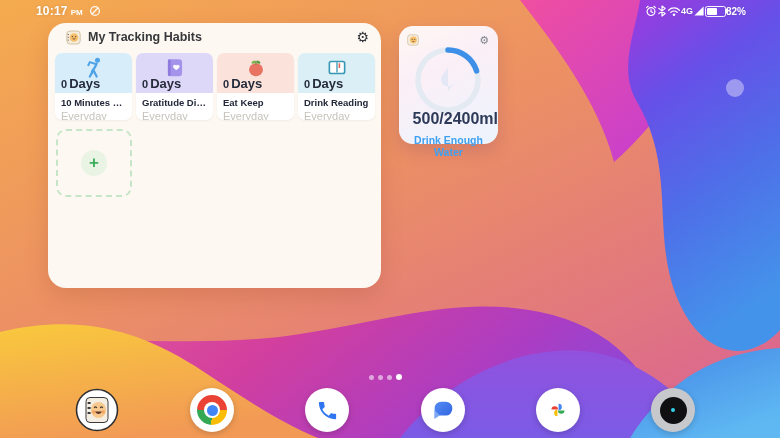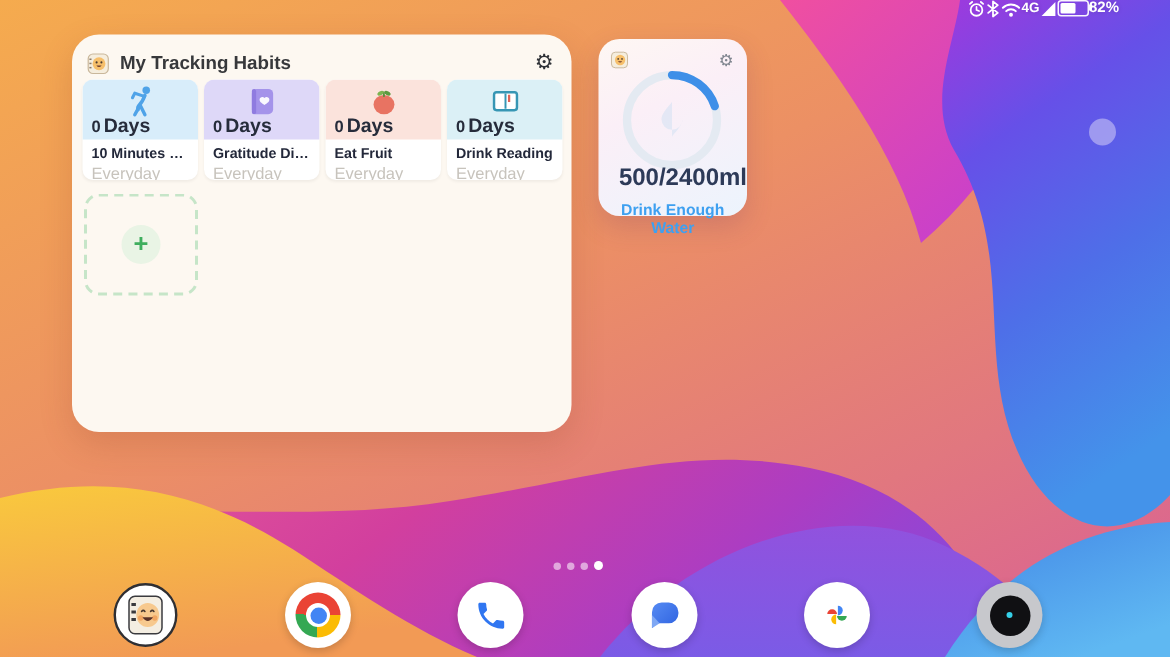--- a/index.html
+++ b/index.html
@@ -6,31 +6,31 @@
   body{width:780px;height:438px;overflow:hidden;position:relative;
        font-family:"Liberation Sans",sans-serif;-webkit-font-smoothing:antialiased;}
   .abs{position:absolute;}
   
   #wallpaper{left:0;top:0;width:780px;height:438px;z-index:0;}
   
   .statusbar{left:0;top:0;width:780px;height:22px;z-index:5;color:#fff;}
   .sb-left{position:absolute;left:36px;top:0;height:22px;display:flex;align-items:center;gap:6px;}
   .sb-time{font-size:12px;font-weight:700;letter-spacing:.2px;text-shadow:0 0 3px rgba(0,0,0,.18);}
   .sb-ampm{font-size:8px;font-weight:700;margin-left:-3px;padding-top:2px;}
-  .sb-right{position:absolute;right:34px;top:0;height:22px;display:flex;}
+  .sb-right{position:absolute;right:34px;top:0;height:22px;display:flex;align-items:center;}
   .sb-right svg{display:block;}
   .sb-4g{font-size:9px;font-weight:700;text-shadow:0 0 3px rgba(0,0,0,.15);}
   .sb-batt{position:relative;width:19px;height:9px;border:1px solid rgba(255,255,255,.95);border-radius:2.5px;}
   .sb-batt::after{content:"";position:absolute;right:-3px;top:2px;width:2px;height:4px;background:rgba(255,255,255,.95);border-radius:0 1px 1px 0;}
   .sb-batt-fill{position:absolute;left:1px;top:1px;bottom:1px;background:#fff;border-radius:1px;}
   .sb-pct{font-size:10px;font-weight:700;text-shadow:0 0 3px rgba(0,0,0,.15);}
   
   .habit-widget{left:48px;top:23px;width:333px;height:265px;background:#FDF8F1;border-radius:18px;
                 box-shadow:0 8px 22px rgba(140,60,40,.20);z-index:3;}
-  .hw-header{position:absolute;left:10px;right:12px;top:7px;height:24px;display:flex;align-items:center;}
+  .hw-header{position:absolute;left:18px;right:12px;top:7px;height:24px;display:flex;}
   .hw-title{font-size:12.5px;font-weight:700;color:#37383B;margin-left:7px;}
   .gear{margin-left:auto;font-family:"DejaVu Sans",sans-serif;color:#2F3237;font-size:14px;line-height:1;cursor:default;}
   .cards-row{position:absolute;left:7px;top:30px;display:flex;gap:4px;}
   .habit-card{width:77px;height:67px;border-radius:7px;background:#fff;overflow:hidden;
               box-shadow:0 1px 2px rgba(0,0,0,.05);}
   .habit-card-top{position:relative;height:40px;}
   .hc-icon{position:absolute;left:0;right:0;top:3px;display:flex;justify-content:center;}
   .hc-days{position:absolute;left:6px;bottom:2px;display:flex;align-items:baseline;gap:2px;color:#262C3B;}
   .hc-days .v{font-size:11px;font-weight:800;}
   .hc-days .u{font-size:13px;font-weight:700;}
@@ -114,20 +114,28 @@
   <path d="M520,0 L712,0 C692,72 660,122 614,162 C598,102 556,46 520,0 Z" fill="url(#gMag)"></path>
   <path d="M640,0 L780,0 L780,330 C745,368 700,352 678,300 C650,235 678,170 636,100 C618,68 636,30 640,0 Z" fill="url(#gBlue)"></path>
   <path d="M0,348 C110,332 200,350 300,334 C400,318 460,296 540,312 C610,326 655,372 668,438 L0,438 Z" fill="url(#gPink)"></path>
   <path d="M400,438 C460,362 560,330 630,364 C675,386 695,412 703,438 Z" fill="url(#gPurple)"></path>
   <path d="M630,438 C665,382 715,352 780,348 L780,438 Z" fill="url(#gBlueBR)"></path>
   <path d="M0,332 C75,314 135,328 195,366 C235,392 275,420 318,438 L0,438 Z" fill="url(#gYellow)"></path>
   <circle cx="735" cy="88" r="9" fill="#A9A4F1" opacity="0.85"></circle>
 </svg>
 
 <div class="statusbar abs">
+  <div class="sb-left">
+    <span class="sb-time">10:17</span>
+      <span class="sb-ampm">PM</span>
+    <svg width="12" height="12" viewBox="0 0 12 12">
+      <circle cx="6" cy="6" r="4.4" fill="none" stroke="rgba(255,255,255,.92)" stroke-width="1.3"></circle>
+      <line x1="2.8" y1="9.2" x2="9.2" y2="2.8" stroke="rgba(255,255,255,.92)" stroke-width="1.3"></line>
+    </svg>
+  </div>
   <div class="sb-right">
     <svg width="12" height="12" viewBox="0 0 12 12">
       <circle cx="6" cy="6.6" r="3.9" fill="none" stroke="#fff" stroke-width="1.2"></circle>
       <path d="M6,4.6 L6,6.6 L7.7,7.4" fill="none" stroke="#fff" stroke-width="1.1" stroke-linecap="round"></path>
       <line x1="1.6" y1="2.6" x2="3.1" y2="1.3" stroke="#fff" stroke-width="1.2" stroke-linecap="round"></line>
       <line x1="10.4" y1="2.6" x2="8.9" y2="1.3" stroke="#fff" stroke-width="1.2" stroke-linecap="round"></line>
     </svg>
     <svg width="10" height="12" viewBox="0 0 10 12">
       <path d="M1.8,3.4 L8.2,8.6 L5,11 L5,1 L8.2,3.4 L1.8,8.6" fill="none" stroke="#fff" stroke-width="1.2" stroke-linejoin="round" stroke-linecap="round"></path>
     </svg>
@@ -216,21 +224,21 @@
           <ellipse cx="8.9" cy="5.6" rx="2.1" ry="1.2" fill="#7CB351" transform="rotate(-28 8.9 5.6)"></ellipse>
           <ellipse cx="13.1" cy="5.6" rx="2.1" ry="1.2" fill="#5C9A40" transform="rotate(28 13.1 5.6)"></ellipse>
         </svg>
           </div>
         <div class="hc-days">
             <span class="v">0</span>
             <span class="u">Days</span>
           </div>
       </div>
       <div class="habit-card-bottom">
-        <div class="hc-name">Eat Fruit</div>
+        <div class="hc-name">Eat Keep</div>
         <div class="hc-freq">Everyday</div>
       </div>
     </div>
 
     <div class="habit-card">
       <div class="habit-card-top" style="background: rgb(219, 240, 246);">
         <div class="hc-icon">
             <svg width="24" height="24" viewBox="0 0 22 22">
           <rect x="4" y="5" width="14" height="11" rx="1.6" fill="#FFFFFF" stroke="#3796B4" stroke-width="1.5"></rect>
           <line x1="11" y1="5.8" x2="11" y2="15.2" stroke="#3796B4" stroke-width="1.2"></line>

